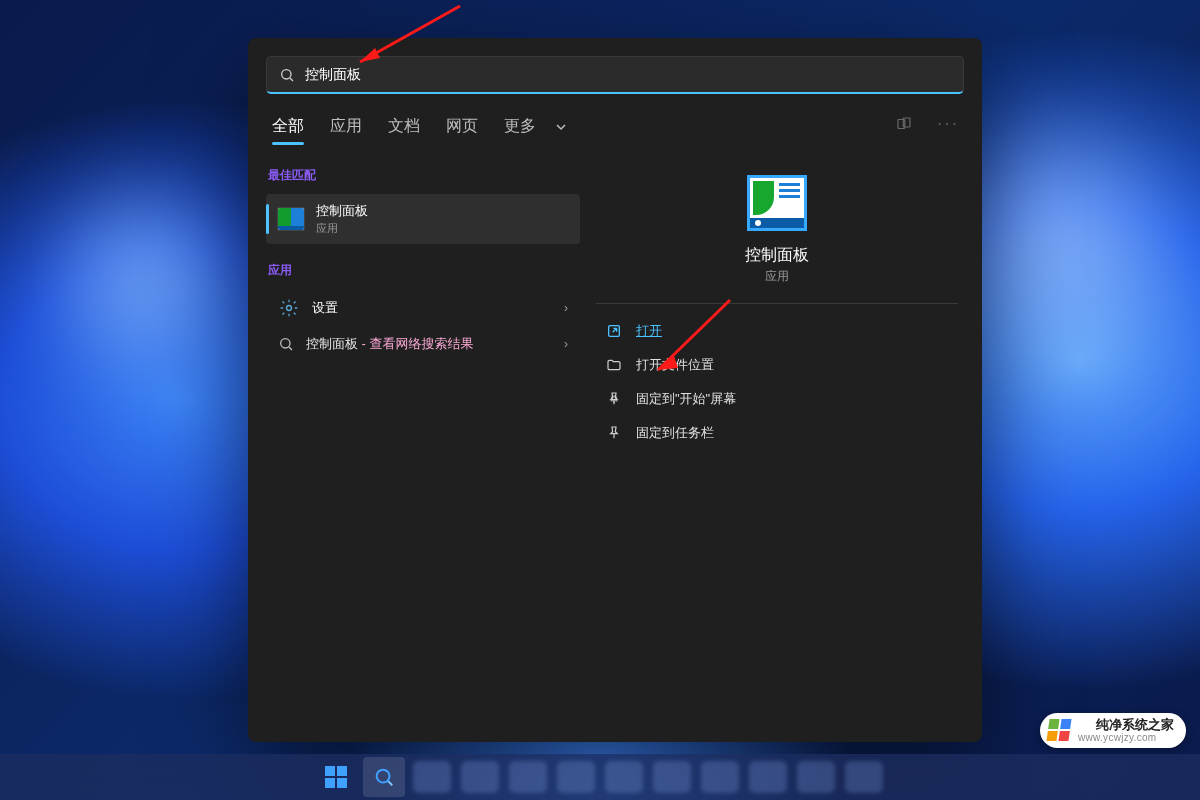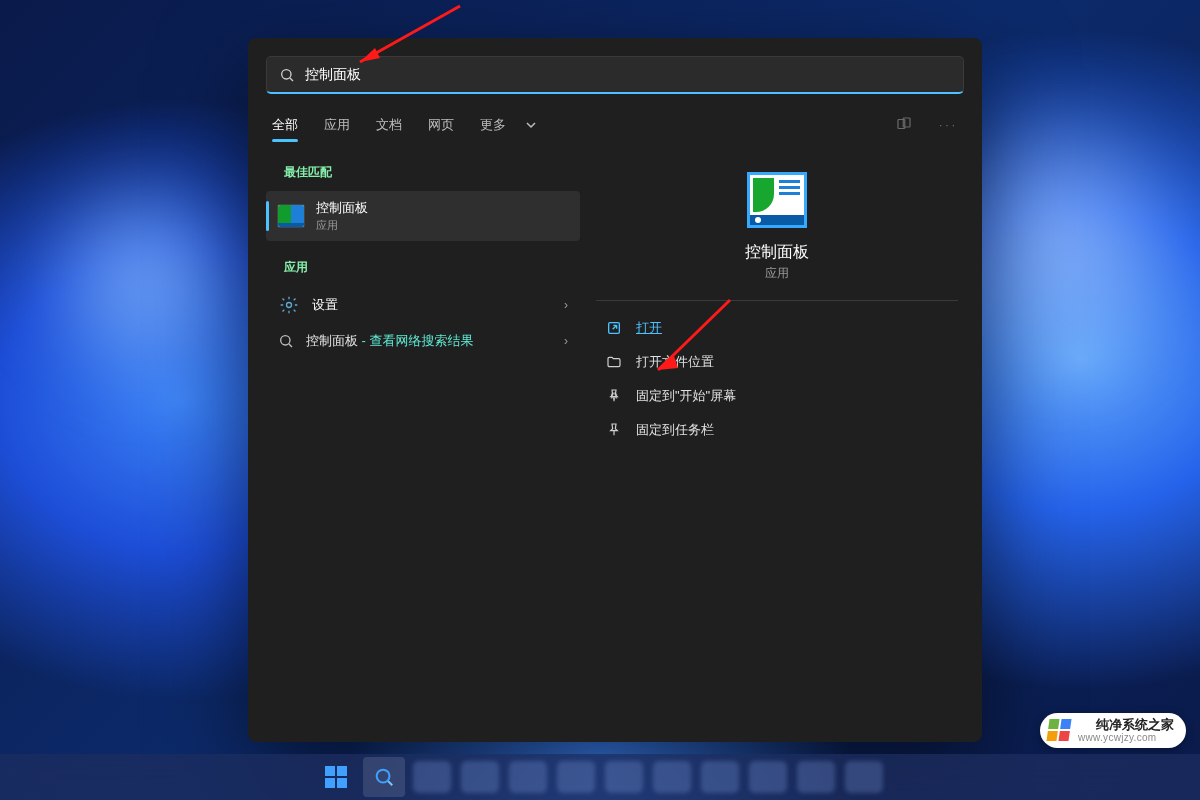--- a/index.html
+++ b/index.html
@@ -44,36 +44,36 @@
   gap: 10px;
 }
 .search-bar .mag { width:16px; height:16px; color:#cfcfcf; }
 .search-bar input {
   flex:1; background:transparent; border:none; outline:none;
   color:#fff; font-size:14px;
 }
 .tabs {
   display:flex; align-items:center; gap:26px;
   padding: 6px 10px 0 24px;
-  font-size:13px; color:#bdbdbd;
+  font-size:16px; color:#bdbdbd;
   position: relative;
 }
 .tab { padding: 6px 0 10px 0; cursor:pointer; }
 .tab.active { color:#fff; position:relative; }
 .tab.active::after {
   content:""; position:absolute; left:0; right:0; bottom:2px;
   height:3px; background:#4cc2ff; border-radius:2px;
 }
 .tab-more { display:flex; align-items:center; gap:20px; }
 .tabs-right { position:absolute; right:20px; top:6px; display:flex; gap:16px; color:#6a6a6a; }
 .tabs-right .icon-btn { width:28px; height:28px; display:flex; align-items:center; justify-content:center; border-radius:4px; }
 .body-row { display:flex; flex:1; min-height:0; }
 .left-col { width: 340px; padding: 20px 8px 20px 18px; }
 .right-col { flex:1; padding: 24px 24px 24px 8px; }
-.section-label { font-size:12px; color:#86efac; font-weight:600; margin: 0 6px 10px 18px; }
+.section-label { font-size:12px; color:#8b5cf6; font-weight:600; margin: 0 6px 10px 2px; }
 .result-item {
   display:flex; align-items:center; gap:12px;
   padding: 8px 12px; border-radius:4px;
   position:relative; cursor:pointer;
 }
 .result-item.selected { background:#2f2f2f; }
 .result-item.selected::before {
   content:""; position:absolute; left:0; top:10px; bottom:10px;
   width:3px; background:#4cc2ff; border-radius:2px;
 }
@@ -89,21 +89,21 @@
 .result-texts { display:flex; flex-direction:column; gap:1px; }
 .r-title { font-size:13px; color:#fff; }
 .r-sub { font-size:11px; color:#9a9a9a; }
 .chev { position:absolute; right:12px; color:#9a9a9a; font-size:12px; }
 .gear {
   width:22px; height:22px; display:flex; align-items:center; justify-content:center;
 }
 .gear svg { width:20px; height:20px; color:#5ba8d6; }
 .web-item .mag2 { width:16px; height:16px; color:#bdbdbd; }
 .web-text { font-size:13px; }
-.web-text .suffix { color:#5eead4; }
+.web-text .suffix { color:#f9a8d4; }
 .detail-pane { display:flex; flex-direction:column; align-items:center; }
 .big-icon {
   width:60px; height:56px; background:#fff; border:3px solid #36a9ff;
   margin-top: 4px; display:flex; flex-direction:column;
 }
 .big-icon .top { flex:1; display:flex; }
 .big-icon .top .g { flex:1; background:#17a72f; border-radius:0 0 18px 0; margin:3px; }
 .big-icon .top .b { flex:1; display:flex; flex-direction:column; gap:3px; padding:5px 4px 2px 2px; }
 .big-icon .top .b span { height:3px; background:#1e7fd6; }
 .big-icon .bot { height:10px; background:#0a5ba6; display:flex; align-items:center; padding-left:5px; }

